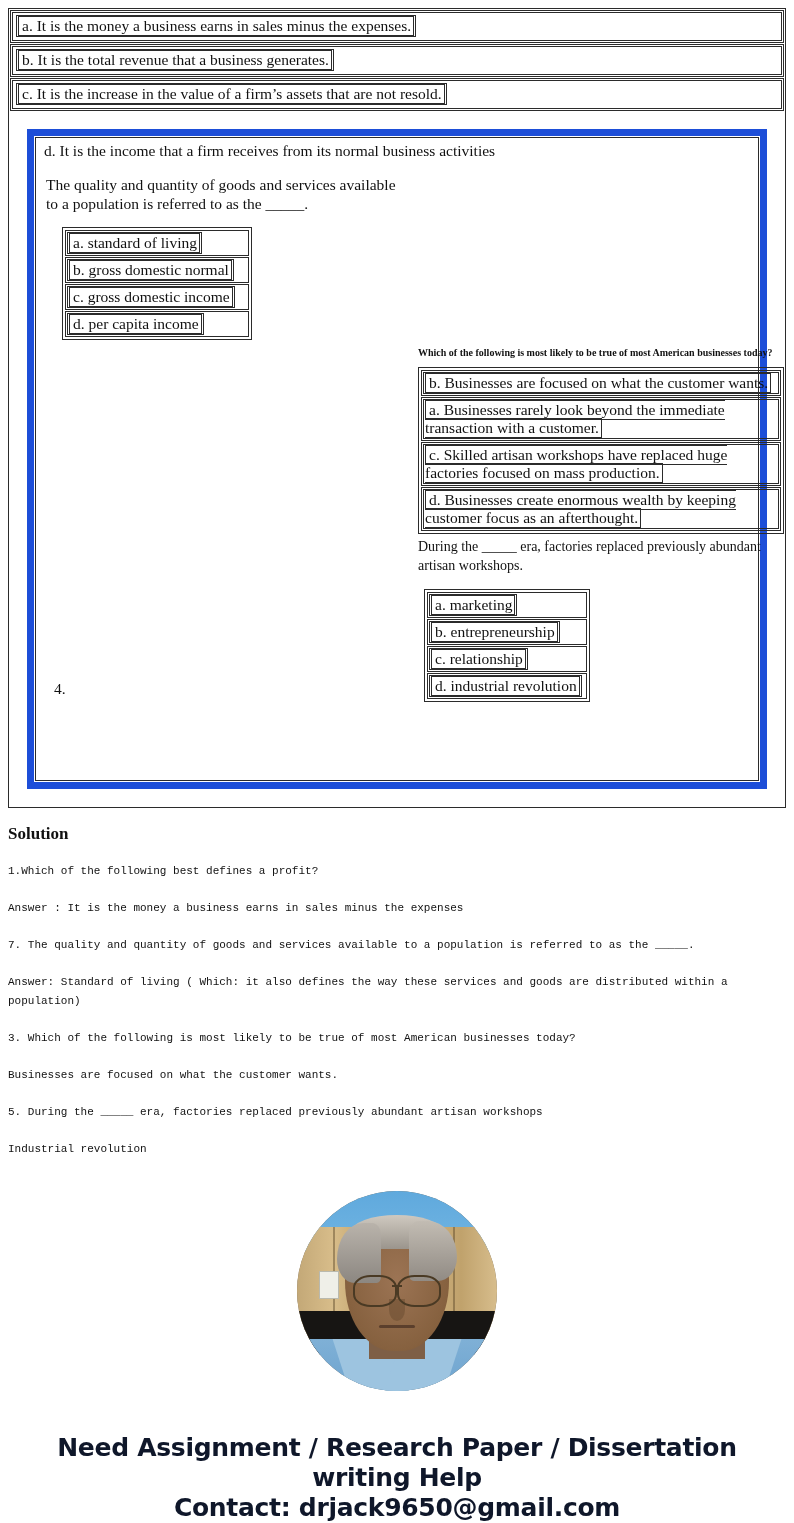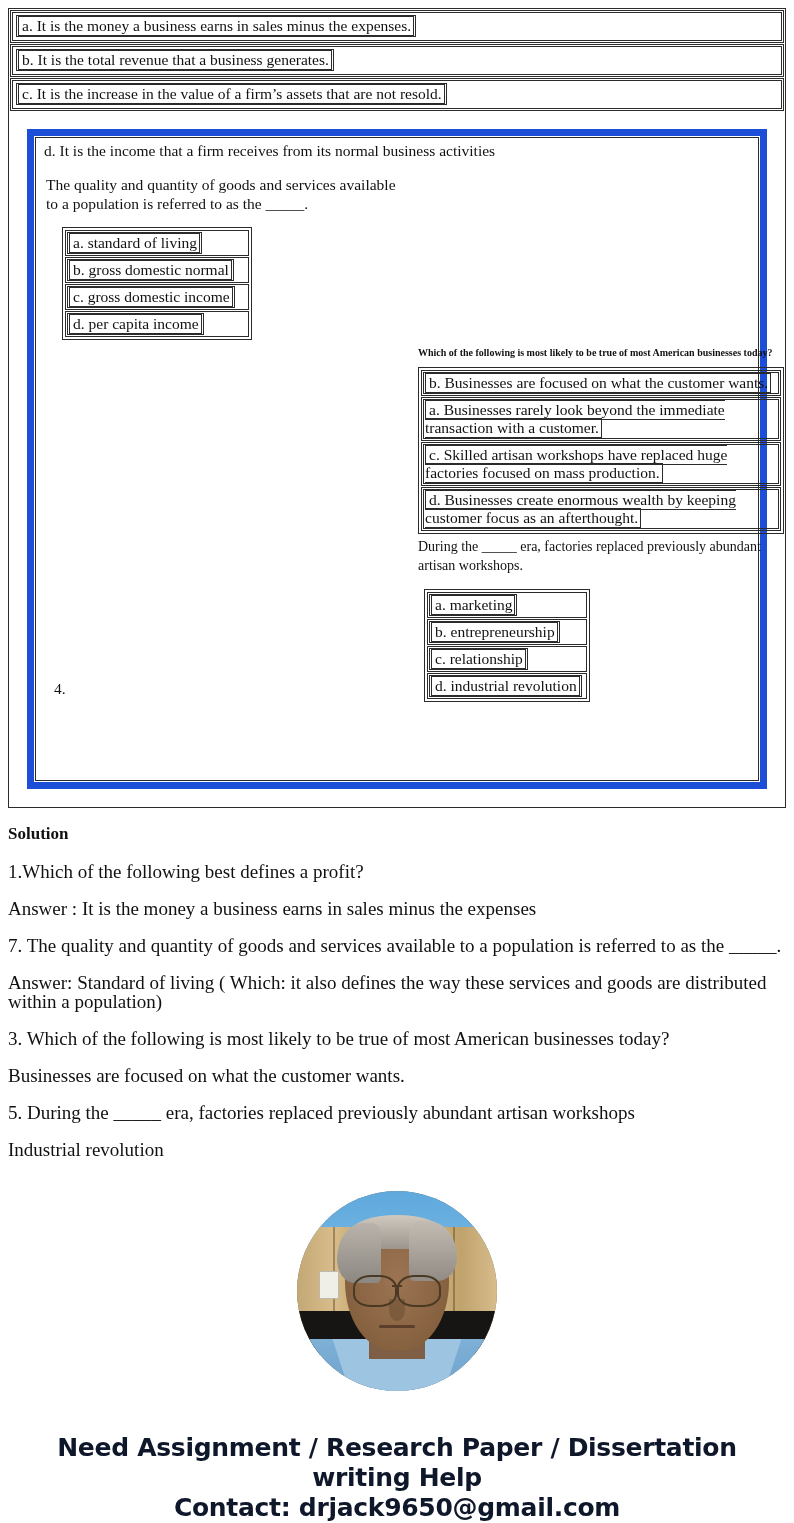--- a/index.html
+++ b/index.html
@@ -149,23 +149,24 @@
     padding:0 8px 0 8px;
     margin-top:16px;
   }
   .sol-heading{
     font-size:17px;
     font-weight:bold;
     margin:0 0 18px 0;
     line-height:20px;
   }
   .sol-p{
-    font-size:19px;
+    font-size:11px;
     line-height:19px;
     margin:0 0 18px 0;
+    font-family:Liberation Mono, monospace;
   }
 
   
   .avatar-wrap{
     display:flex;
     justify-content:center;
     margin-top:32px;
   }
   .avatar{
     width:200px;height:200px;

